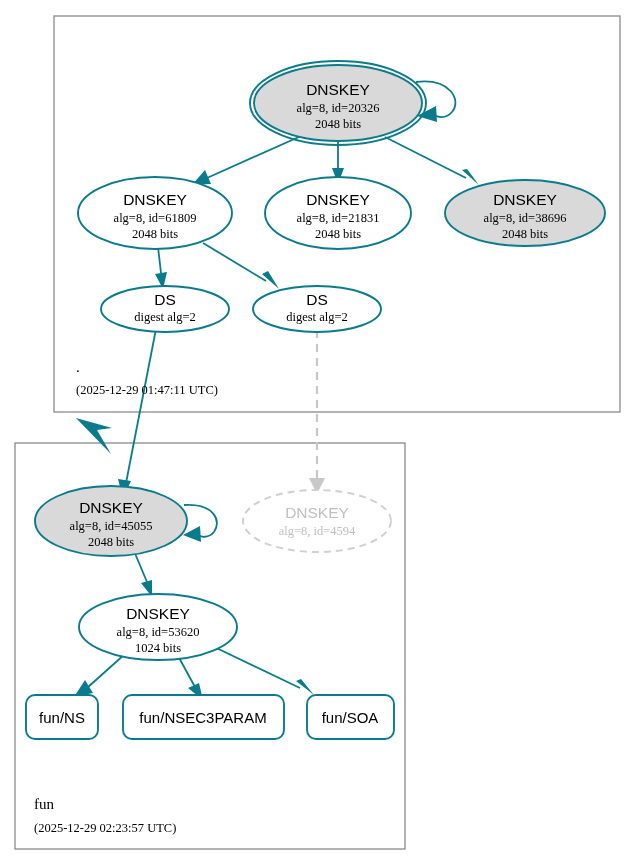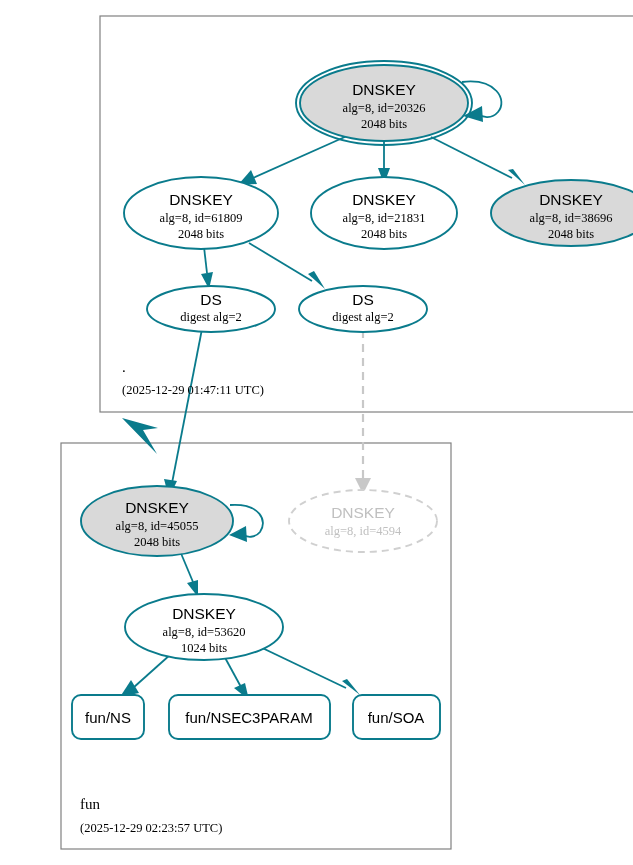--- a/index.html
+++ b/index.html
@@ -10,21 +10,20 @@
   body {
     width: 633px;
     height: 865px;
     font-family: "Liberation Sans", sans-serif;
     overflow: hidden;
   }
   #graph-root {
     position: relative;
     width: 528px;
     height: 865px;
-    margin-left: 46px;
   }
   svg#dnssec-graph {
     display: block;
     width: 633px;
     height: 865px;
   }
   .zone-box {
     fill: none;
     stroke: #808080;
     stroke-width: 1.2;

